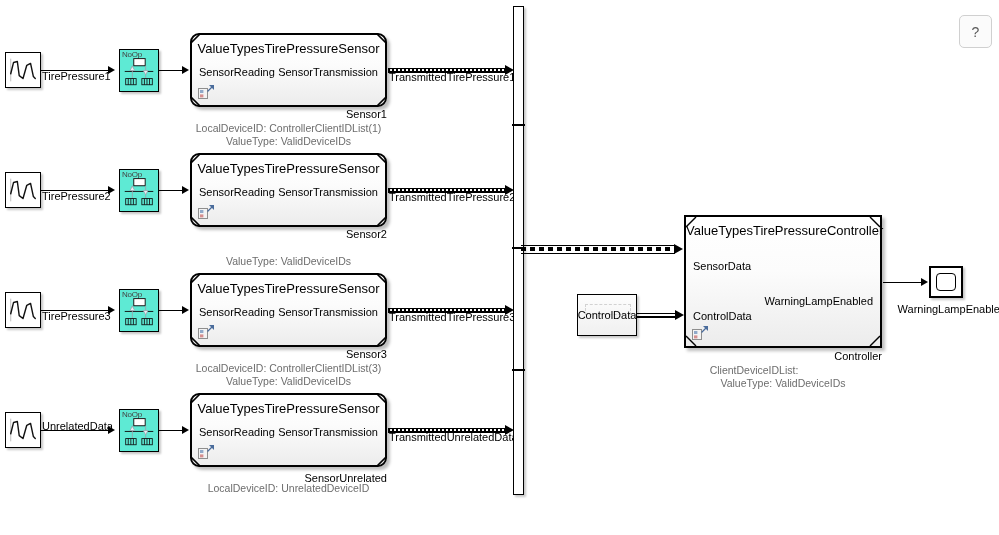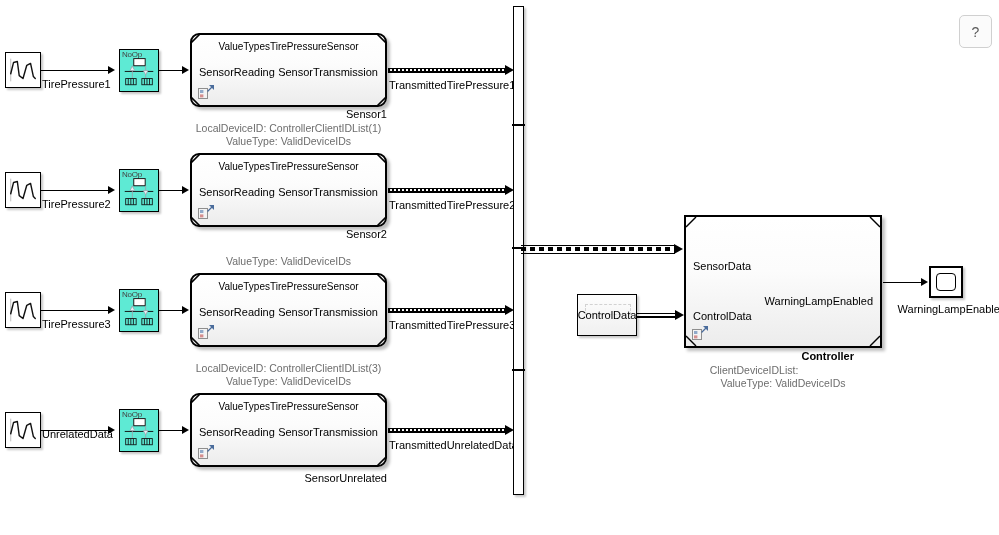--- a/index.html
+++ b/index.html
@@ -37,21 +37,21 @@
   
   .mref{
     position:absolute;box-sizing:border-box;
     border:2.2px solid #000;border-radius:9px;
     background:linear-gradient(to bottom,#ffffff 0%,#fcfcfc 42%,#ececec 100%);
     box-shadow:3px 3px 3px rgba(0,0,0,.25);
   }
   .mref.sq{border-radius:0;}
   .mref .title{
     position:absolute;left:0;right:0;top:6px;text-align:center;
-    font-size:10px;color:#000;
+    font-size:13px;color:#000;
   }
   .mref .port-in{
     position:absolute;left:7px;font-size:11px;color:#000;
   }
   .mref .port-out{
     position:absolute;right:7px;font-size:11px;color:#000;text-align:right;
   }
   .mref .corner{position:absolute;width:11px;height:11px;pointer-events:none;}
   .mref .corner svg{display:block;}
   .mref-icon{position:absolute;left:6px;bottom:5px;width:17px;height:15px;}
@@ -60,21 +60,21 @@
   .blk-name{position:absolute;text-align:right;font-size:11px;color:#000;}
   .annot{position:absolute;text-align:center;font-size:10.5px;color:#6d6d6d;line-height:13px;}
 
   
   .sigline{position:absolute;height:0;border-top:1.3px solid #000;}
   .arrowR{
     position:absolute;width:0;height:0;
     border-top:4.5px solid transparent;border-bottom:4.5px solid transparent;
     border-left:7px solid #000;
   }
-  .sig-label{position:absolute;font-size:11px;color:#000;white-space:nowrap;margin-top:8px;}
+  .sig-label{position:absolute;font-size:11px;color:#000;white-space:nowrap;}
 
   
   .busline{position:absolute;height:5px;box-sizing:border-box;}
   .busline .edge-t,.busline .edge-b{
     position:absolute;left:0;right:0;height:1.2px;background:#000;
   }
   .busline .edge-t{top:0;} .busline .edge-b{bottom:0;}
   .busline .dots{
     position:absolute;left:0;right:0;top:1.6px;height:1.9px;
     background:repeating-linear-gradient(to right,#000 0 2px,transparent 2px 4px);
@@ -364,20 +364,21 @@
     <span class="mref-icon">
       <svg width="17" height="15" viewBox="0 0 17 15">
         <rect x="0.5" y="3.5" width="9" height="10" fill="#f3f3f3" stroke="#8e8e8e" stroke-width="1"></rect>
         <rect x="2" y="5" width="3.4" height="3" fill="#8fa8c8"></rect>
         <rect x="2" y="9.4" width="3.4" height="3" fill="#d58f8f"></rect>
         <line x1="9.5" y1="6.5" x2="15" y2="1" stroke="#4a6c9b" stroke-width="1.3"></line>
         <polygon points="16,0 16,5 11,0" fill="#4a6c9b"></polygon>
       </svg>
     </span>
   </div>
+  <div class="blk-name" style="left:190px;top:348px;width:197px;">Sensor3</div>
   <div class="annot" style="left:150px;top:362px;width:277px;">LocalDeviceID: ControllerClientIDList(3)</div>
   <div class="annot" style="left:150px;top:375px;width:277px;">ValueType: ValidDeviceIDs</div>
 
   <div class="busline" style="left:388px;top:307.5px;width:118px;">
     <span class="edge-t"></span>
     <span class="dots"></span>
     <span class="edge-b"></span>
   </div>
   <div class="bus-arrow" style="left:505px;top:304.5px;"></div>
   <div class="sig-label" style="left:389px;top:311px;">TransmittedTirePressure3</div>
@@ -444,20 +445,21 @@
       <svg width="17" height="15" viewBox="0 0 17 15">
         <rect x="0.5" y="3.5" width="9" height="10" fill="#f3f3f3" stroke="#8e8e8e" stroke-width="1"></rect>
         <rect x="2" y="5" width="3.4" height="3" fill="#8fa8c8"></rect>
         <rect x="2" y="9.4" width="3.4" height="3" fill="#d58f8f"></rect>
         <line x1="9.5" y1="6.5" x2="15" y2="1" stroke="#4a6c9b" stroke-width="1.3"></line>
         <polygon points="16,0 16,5 11,0" fill="#4a6c9b"></polygon>
       </svg>
     </span>
   </div>
   <div class="blk-name" style="left:190px;top:472px;width:197px;">SensorUnrelated</div>
+  <div class="annot" style="left:150px;top:482px;width:277px;">LocalDeviceID: UnrelatedDeviceID</div>
 
   <div class="busline" style="left:388px;top:427.5px;width:118px;">
     <span class="edge-t"></span>
     <span class="dots"></span>
     <span class="edge-b"></span>
   </div>
   <div class="bus-arrow" style="left:505px;top:424.5px;"></div>
   <div class="sig-label" style="left:389px;top:431px;">TransmittedUnrelatedData</div>
 
   <div class="channel" style="left:513px;top:6px;width:11px;height:489px;">
@@ -477,20 +479,21 @@
     <span class="ghost"></span>
     <span class="txt">ControlData</span>
   </div>
   <div class="dblline" style="left:637px;top:312.5px;width:40px;">
     <span class="l t"></span>
     <span class="l b"></span>
   </div>
   <div class="bus-arrow" style="left:675px;top:309.5px;"></div>
 
   <div class="mref sq" style="left:684px;top:215px;width:198px;height:133px;">
+    <span class="title">ValueTypesTirePressureController</span>
     <span class="port-in" style="top:43px;">SensorData</span>
     <span class="port-in" style="top:93px;">ControlData</span>
     <span class="port-out" style="top:78px;">WarningLampEnabled</span>
     <span class="corner" style="left:0px;top:0px;">
         <svg width="11" height="11">
           <line x1="0" y1="10" x2="10" y2="0" stroke="#000" stroke-width="1.4"></line>
         </svg>
       </span>
     <span class="corner" style="right:0px;top:0px;">
         <svg width="11" height="11">
@@ -510,21 +513,21 @@
     <span class="mref-icon">
       <svg width="17" height="15" viewBox="0 0 17 15">
         <rect x="0.5" y="3.5" width="9" height="10" fill="#f3f3f3" stroke="#8e8e8e" stroke-width="1"></rect>
         <rect x="2" y="5" width="3.4" height="3" fill="#8fa8c8"></rect>
         <rect x="2" y="9.4" width="3.4" height="3" fill="#d58f8f"></rect>
         <line x1="9.5" y1="6.5" x2="15" y2="1" stroke="#4a6c9b" stroke-width="1.3"></line>
         <polygon points="16,0 16,5 11,0" fill="#4a6c9b"></polygon>
       </svg>
     </span>
   </div>
-  <div class="blk-name" style="left:656px;top:350px;width:198px;font-weight:bold;">Controller</div>
+  <div class="blk-name" style="left:684px;top:350px;width:198px;">Controller</div>
   <div class="annot" style="left:615px;top:364px;width:278px;">ClientDeviceIDList:</div>
   <div class="annot" style="left:644px;top:377px;width:278px;">ValueType: ValidDeviceIDs</div>
 
   <div class="sigline" style="left:883px;top:282px;width:39px;"></div>
   <div class="arrowR" style="left:921px;top:277.5px;"></div>
 
   <div class="disp-block" style="left:929px;top:266px;width:34px;height:32px;">
     <span class="inner"></span>
   </div>
   <div class="blk-name" style="left:886px;top:303px;width:120px;">WarningLampEnabled</div>

